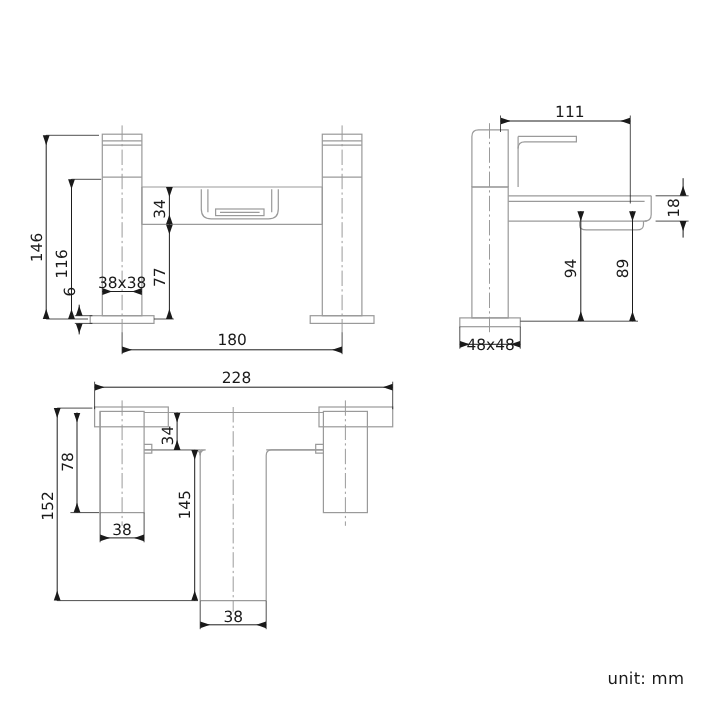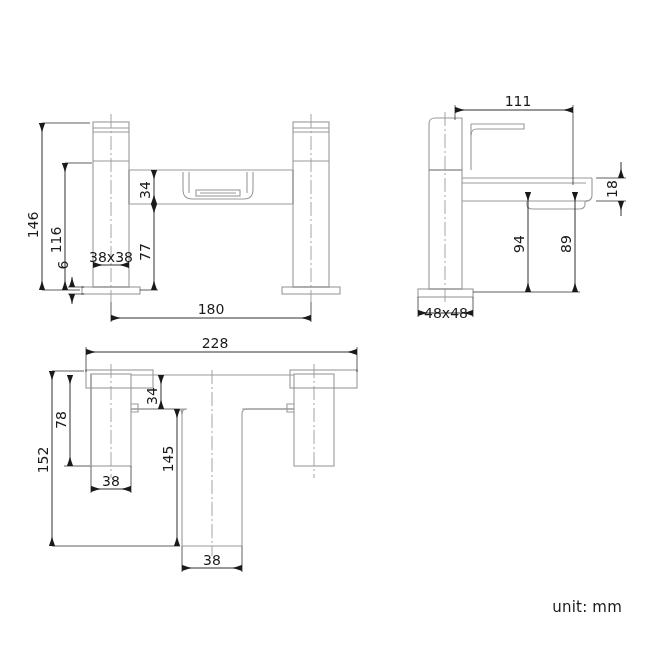--- a/index.html
+++ b/index.html
@@ -18,21 +18,21 @@
   #drawing {
     position: absolute;
     left: 0;
     top: 0;
     width: 650px;
     height: 650px;
   }
   .unit-note {
     position: absolute;
     right: 28px;
-    bottom: 34px;
+    bottom: 24px;
     font-size: 15px;
     color: #1a1a1a;
     font-family: "DejaVu Sans", "Liberation Sans", sans-serif;
     letter-spacing: 0.2px;
     white-space: nowrap;
   }
   text.dim {
     font-family: "DejaVu Sans", "Liberation Sans", sans-serif;
     font-size: 14px;
     fill: #1a1a1a;

